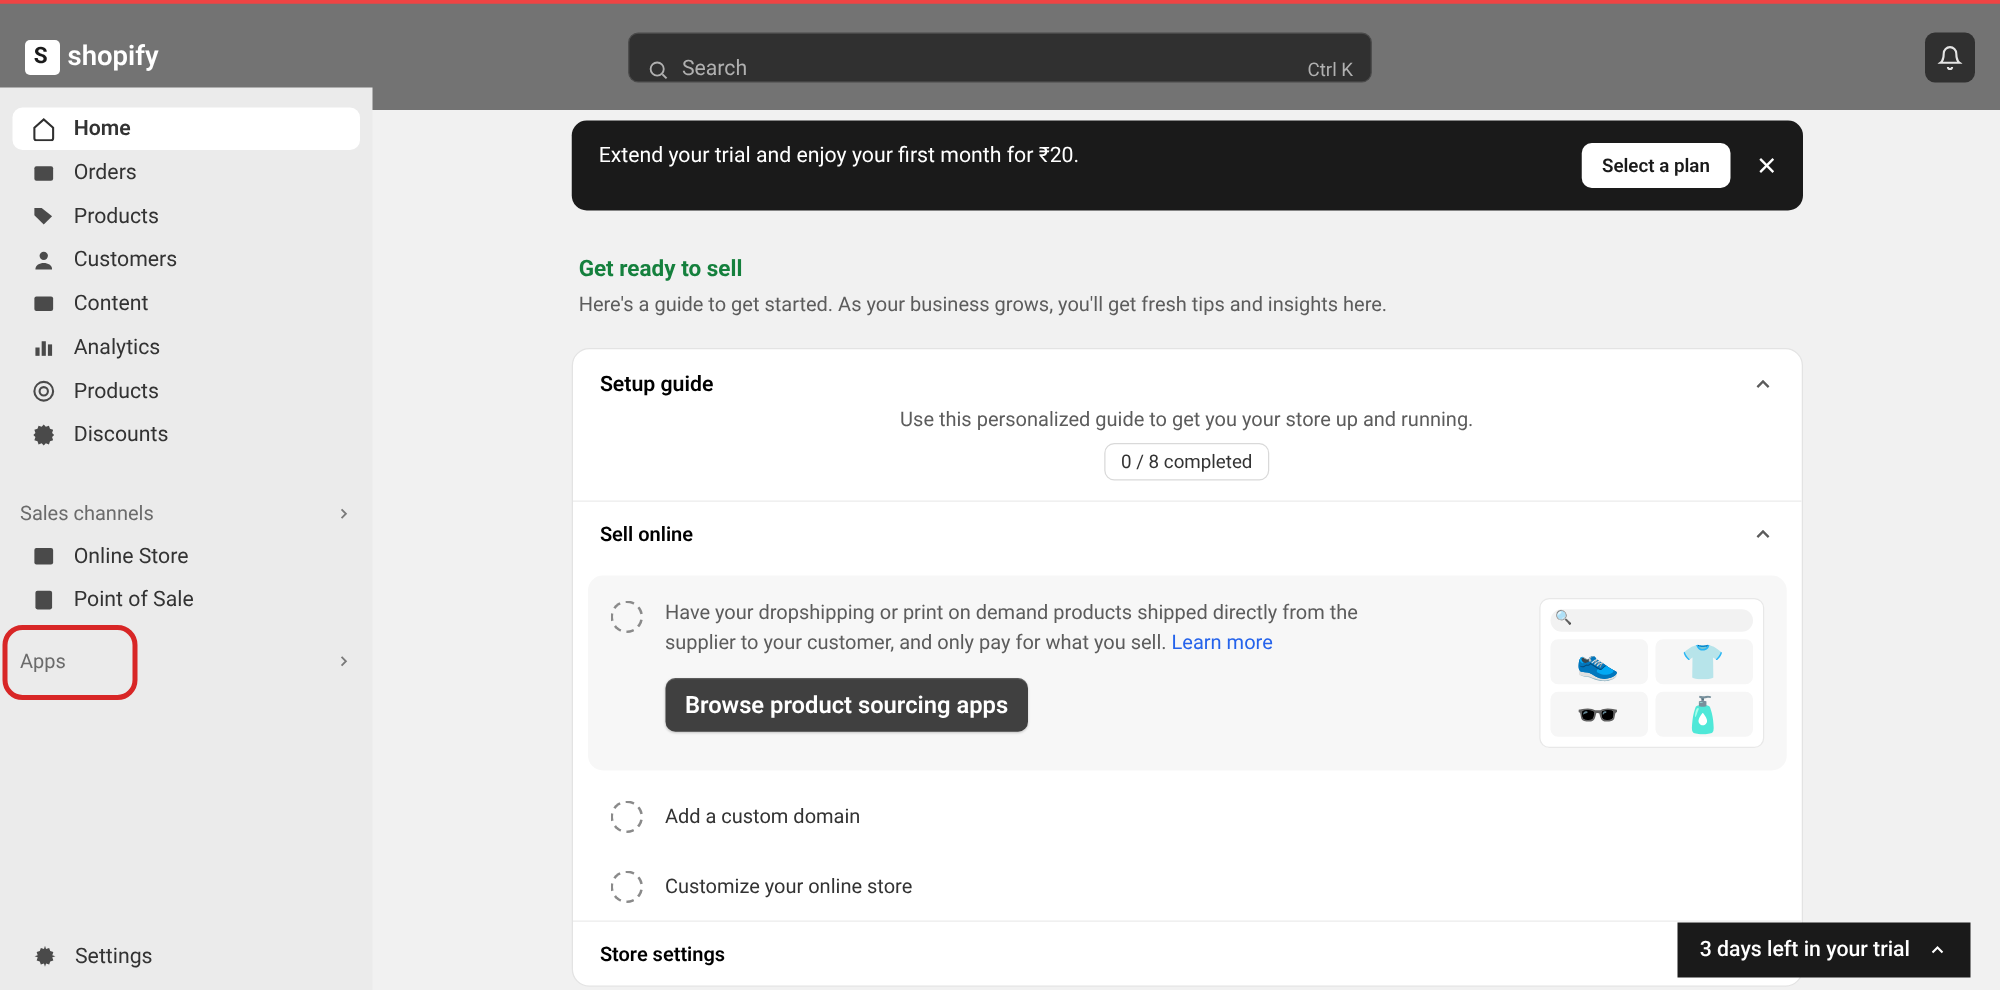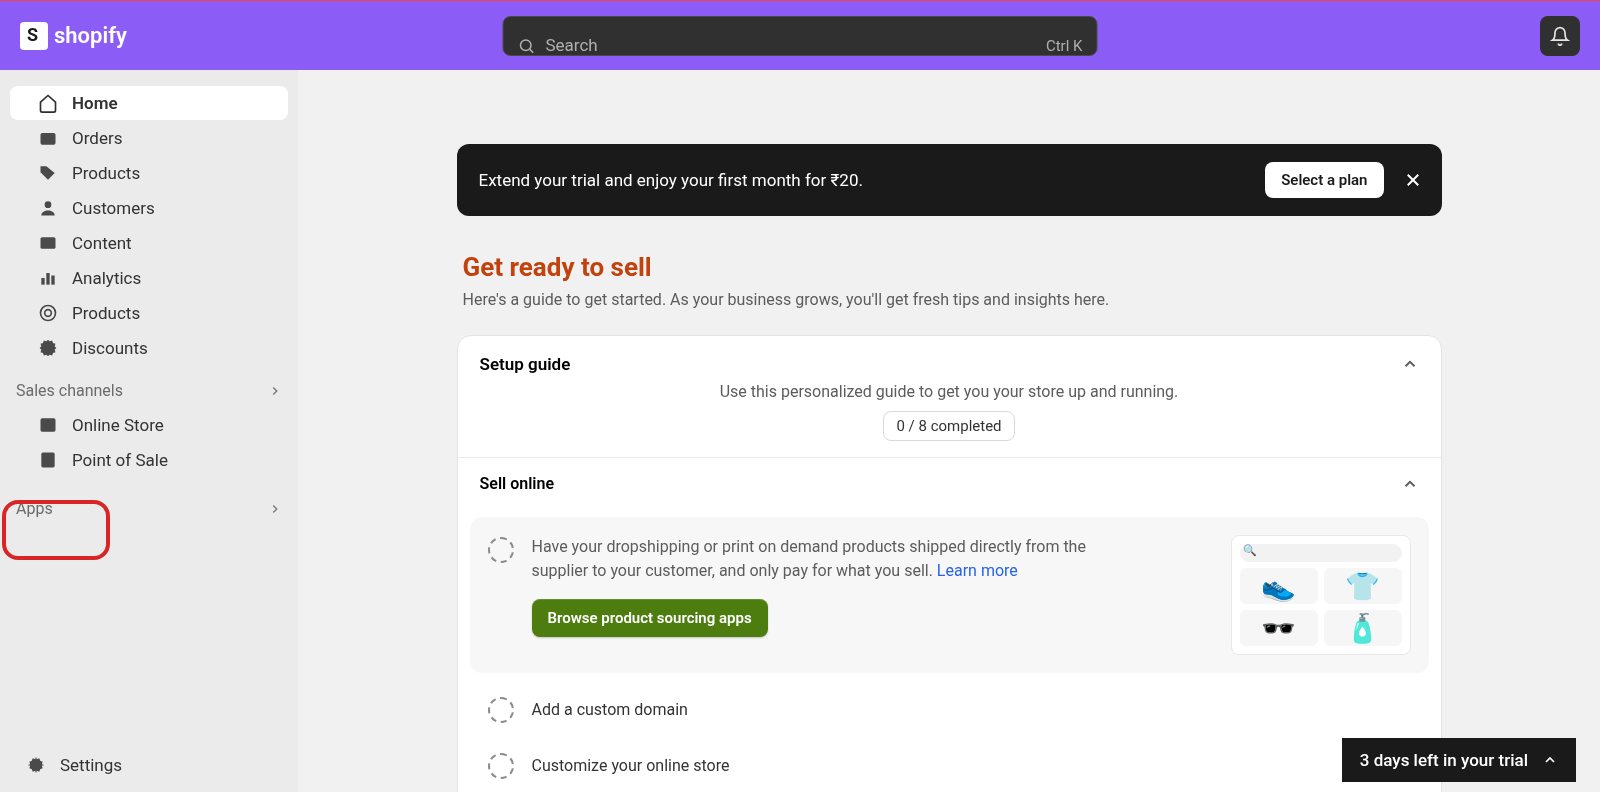--- a/index.html
+++ b/index.html
@@ -1,55 +1,55 @@
 <!DOCTYPE html>
 <html><head>
 <meta charset="utf-8">
 <style>
 * { margin: 0; padding: 0; box-sizing: border-box; font-family: -apple-system, BlinkMacSystemFont, 'Segoe UI', Roboto, sans-serif; }
 body { background: #f1f1f1; width: 1600px; height: 792px; overflow: hidden; position: relative; }
-.topbar { background: #8b5cf6; height: 70px; display: flex; align-items: center; padding: 0 20px; position: relative; border-top: 1px solid #ef4444; }
+.topbar { background: #737373; height: 88px; display: flex; align-items: center; padding: 0 20px; position: relative; border-top: 3px solid #ef4444; }
 .logo { display: flex; align-items: center; gap: 6px; color: #fff; font-size: 22px; font-weight: 600; }
 .logo-icon { width: 28px; height: 28px; background: #fff; border-radius: 4px; position: relative; }
 .logo-icon::before { content: 'S'; color: #1a1a1a; font-size: 18px; font-weight: bold; position: absolute; left: 7px; top: 2px; }
 .search-box { position: absolute; left: 50%; transform: translateX(-50%); width: 595px; height: 40px; background: #303030; border: 1px solid #4a4a4a; border-radius: 8px; display: flex; align-items: flex-end; padding: 0 14px; color: #b0b0b0; }
 .search-box .placeholder { margin-left: 10px; font-size: 17px; color: #b0b0b0; }
 .search-box .shortcut { margin-left: auto; font-size: 15px; color: #b0b0b0; }
 .topbar-right { margin-left: auto; display: flex; align-items: center; gap: 10px; }
 .bell { width: 40px; height: 40px; background: #303030; border-radius: 8px; display: flex; align-items: center; justify-content: center; }
 .store-btn { background: #303030; border-radius: 8px; padding: 6px 8px 6px 14px; display: flex; align-items: center; gap: 10px; color: #fff; font-size: 16px; font-weight: 500; }
 .avatar { width: 30px; height: 30px; background: #2ecc40; border-radius: 6px; display: flex; align-items: center; justify-content: center; font-size: 12px; font-weight: 600; color: #1a1a1a; }
 .sidebar { position: absolute; top: 70px; left: 0; width: 298px; bottom: 0; background: #ebebeb; padding: 16px 10px; }
-.nav-item { display: flex; align-items: center; gap: 14px; padding: 7px 28px; border-radius: 8px; font-size: 17px; color: #333; cursor: pointer; margin-bottom: 1px; }
+.nav-item { display: flex; align-items: center; gap: 14px; padding: 7px 15px; border-radius: 8px; font-size: 17px; color: #333; cursor: pointer; margin-bottom: 1px; }
 .nav-item.active { background: #fff; font-weight: 600; }
 .nav-icon { width: 20px; height: 20px; display: flex; align-items: center; justify-content: center; flex-shrink: 0; }
-.section-header { display: flex; align-items: center; justify-content: space-between; padding: 8px 6px; color: #6b6b6b; font-size: 16px; margin-top: 8px; }
+.section-header { display: flex; align-items: center; justify-content: space-between; padding: 8px 6px; color: #6b6b6b; font-size: 16px; margin-top: 28px; }
 .settings-item { position: absolute; bottom: 10px; left: 10px; right: 10px; display: flex; align-items: center; gap: 14px; padding: 7px 16px; font-size: 17px; color: #333; }
 .main { position: absolute; top: 70px; left: 298px; right: 0; bottom: 0; overflow-y: auto; padding: 26px 0; }
 .main-inner { max-width: 985px; margin: 0 auto; }
-.banner { background: #1a1a1a; border-radius: 12px; padding: 18px 18px 18px 22px; display: flex; align-items: center; justify-content: space-between; color: #fff; margin-bottom: 36px; margin-top: 48px; }
+.banner { background: #1a1a1a; border-radius: 12px; padding: 18px 18px 18px 22px; display: flex; justify-content: space-between; color: #fff; margin-bottom: 36px; }
 .banner-text { font-size: 17px; }
 .banner-right { display: flex; align-items: center; gap: 18px; }
 .plan-btn { background: #fff; color: #1a1a1a; padding: 9px 16px; border-radius: 8px; font-size: 15px; font-weight: 600; border: none; cursor: pointer; }
 .close-x { width: 22px; height: 22px; display: flex; align-items: center; justify-content: center; cursor: pointer; }
-.page-title { font-size: 26px; font-weight: 700; color: #c2410c; margin-bottom: 8px; padding-left: 6px; }
+.page-title { font-size: 18px; font-weight: 700; color: #15803d; margin-bottom: 8px; padding-left: 6px; }
 .page-sub { font-size: 16px; color: #5c5c5c; margin-bottom: 26px; padding-left: 6px; }
 .card { background: #fff; border-radius: 14px; border: 1px solid #e3e3e3; overflow: hidden; }
 .card-header { padding: 18px 22px 16px; text-align: center; }
 .card-title { font-size: 17px; font-weight: 600; display: flex; align-items: center; justify-content: space-between; }
 .card-sub { font-size: 16px; color: #5c5c5c; margin-top: 8px; }
 .completed-badge { display: inline-block; border: 1px solid #d9d9d9; border-radius: 8px; padding: 5px 12px; font-size: 15px; color: #333; margin-top: 10px; }
 .section-row { padding: 16px 22px; border-top: 1px solid #ebebeb; display: flex; align-items: center; justify-content: space-between; font-size: 16px; font-weight: 600; }
 .task-expanded { margin: 8px 12px; background: #f7f7f7; border-radius: 12px; padding: 18px; display: flex; gap: 18px; align-items: flex-start; }
 .task-circle { width: 26px; height: 26px; border-radius: 50%; border: 2px dashed #8a8a8a; flex-shrink: 0; margin-top: 2px; }
 .task-body { flex: 1; }
 .task-title { font-size: 17px; font-weight: 600; margin-bottom: 8px; }
 .task-desc { font-size: 16px; color: #5c5c5c; line-height: 1.5; margin-bottom: 16px; max-width: 590px; }
 .task-desc a { color: #2563eb; text-decoration: none; }
-.browse-btn { background: #4d7c0f; color: #fff; padding: 10px 16px; border-radius: 8px; font-size: 15px; font-weight: 600; border: none; cursor: pointer; box-shadow: inset 0 1px 0 rgba(255,255,255,0.15), 0 1px 2px rgba(0,0,0,0.2); }
+.browse-btn { background: #404040; color: #fff; padding: 10px 16px; border-radius: 8px; font-size: 19px; font-weight: 600; border: none; cursor: pointer; box-shadow: inset 0 1px 0 rgba(255,255,255,0.15), 0 1px 2px rgba(0,0,0,0.2); }
 .task-thumb { width: 180px; height: 120px; background: #fff; border: 1px solid #e8e8e8; border-radius: 8px; padding: 8px; display: grid; grid-template-columns: 1fr 1fr; grid-template-rows: auto 1fr 1fr; gap: 6px; }
 .thumb-search { grid-column: 1/3; height: 18px; background: #f2f2f2; border-radius: 10px; position: relative; }
 .thumb-search::before { content: '🔍'; position: absolute; left: 4px; top: 0px; font-size: 11px; }
 .thumb-cell { background: #f6f6f6; border-radius: 6px; display: flex; align-items: center; justify-content: center; font-size: 28px; }
 .task-row { padding: 14px 22px 14px 30px; display: flex; align-items: center; gap: 18px; font-size: 16px; color: #333; }
 .trial-pill { position: fixed; bottom: 10px; right: 24px; background: #1a1a1a; color: #fff; padding: 12px 18px; border-radius: 0; font-size: 17px; font-weight: 500; display: flex; align-items: center; gap: 14px; }
 .annot { position: absolute; left: 2px; top: 500px; width: 108px; height: 60px; border: 4px solid #d82626; border-radius: 16px; pointer-events: none; }
 svg { display: block; }
 </style>
 </head>

